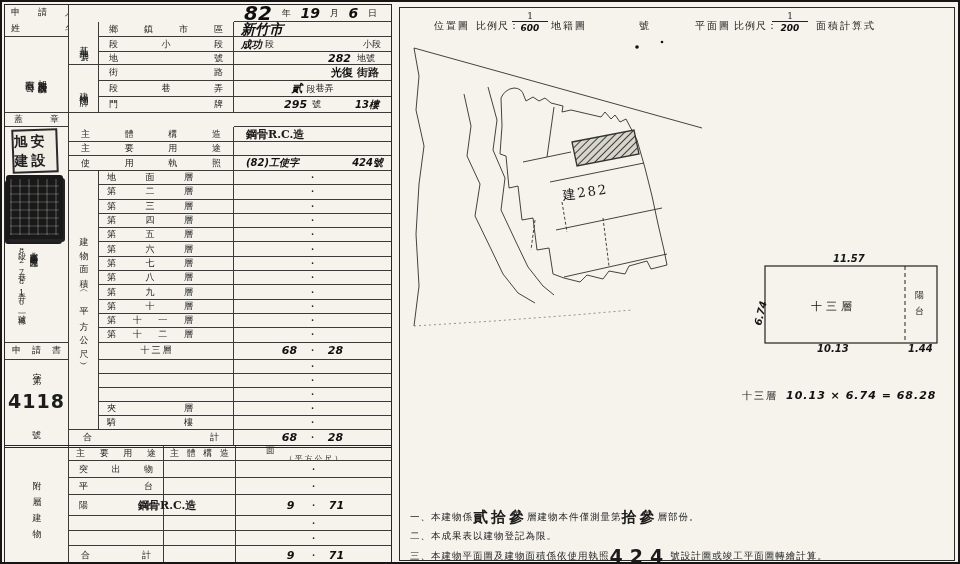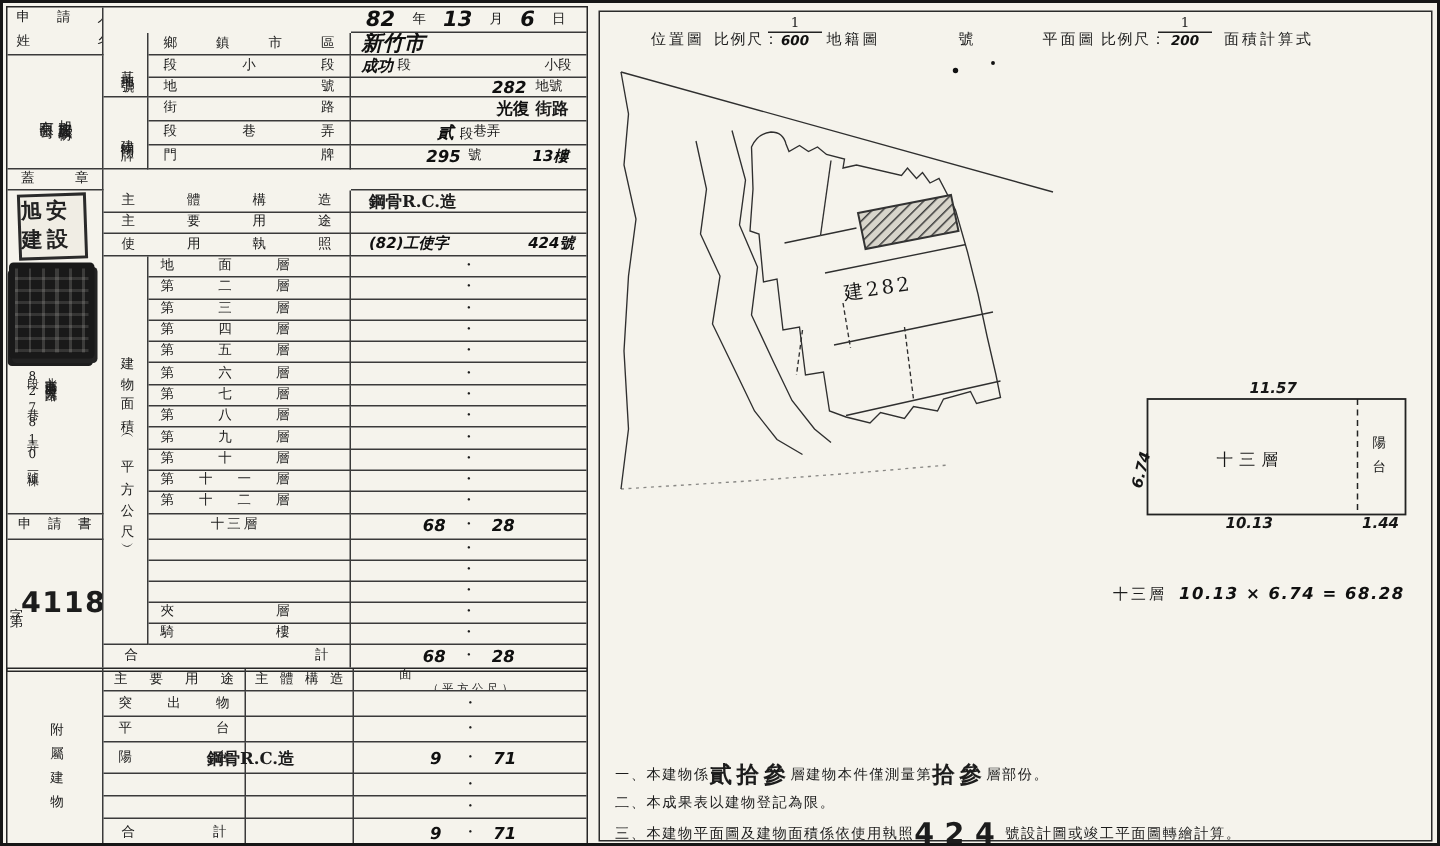--- a/index.html
+++ b/index.html
@@ -31,21 +31,21 @@
          display:flex;flex-wrap:wrap;align-content:center;justify-content:center;font-size:14px;font-weight:700;
          letter-spacing:3px;line-height:19px;transform:rotate(-2deg);color:#222;background:rgba(235,232,222,.55);
          writing-mode:horizontal-tb;width:46px;}
   .seal2{position:absolute;left:1px;top:48px;width:57px;height:64px;background:#191919;border-radius:3px;
          box-shadow:2px 3px 0 #232323,-1px 5px 0 #1d1d1d;}
   .seal2:after{content:"";position:absolute;inset:4px;background:
       repeating-linear-gradient(90deg,rgba(245,243,236,.16) 0 2px,transparent 2px 9px),
       repeating-linear-gradient(0deg,rgba(245,243,236,.13) 0 2px,transparent 2px 8px);}
   .addr{position:absolute;left:12px;top:118px;display:flex;gap:4px;font-size:8px;}
   .addr .vco{font-size:8px;letter-spacing:1px;}
-  .zblk{flex-direction:row;justify-content:space-between;padding:5px 0;}
+  .zblk{flex-direction:column;justify-content:space-between;padding:5px 0;}
   .bignum{font-family:"DejaVu Sans","Liberation Sans",sans-serif;font-weight:700;font-size:19px;letter-spacing:1px;}
   
   #rp{position:absolute;left:397px;top:5px;width:556px;height:554px;border:1px solid #2b2b2b;box-sizing:border-box;}
   .rph{position:absolute;top:11px;font-size:10px;letter-spacing:2px;white-space:nowrap;}
   .frac{position:absolute;top:3px;width:36px;text-align:center;font-size:9px;}
   .frac .fn{display:block;line-height:10px;}
   .frac .fd{display:block;border-top:1px solid #222;line-height:12px;}
   svg text{fill:#161616;}
   .svghw{font-family:"DejaVu Sans","Liberation Sans",sans-serif;font-style:italic;font-weight:600;font-size:10px;}
   .svgpr{font-family:"DejaVu Serif","Liberation Serif",serif;font-size:11px;letter-spacing:4px;}
@@ -88,23 +88,23 @@
     <div class="c" style="grid-area:24/1/25/2">
       <span class="full" style="padding:0 7px">申 請 書</span>
     </div>
     <div class="c nb zblk" style="grid-area:25/1/31/2;display:flex">
       <span class="vert ls4" style="margin:0 auto">字第</span>
       <span class="bignum" style="margin:0 auto">4118</span>
       <span style="margin:0 auto">號</span>
     </div>
 
     <div class="c nr" style="grid-area:1/4/2/5;justify-content:space-between;padding:0 14px 0 10px">
-      <span class="hw" style="font-size:14px">82</span>
+      <span class="hw" style="font-size:20px">82</span>
       <span>年</span>
-      <span class="hw" style="font-size:14px">13</span>
+      <span class="hw" style="font-size:14px">19</span>
       <span>月</span>
       <span class="hw" style="font-size:14px">6</span>
       <span>日</span>
     </div>
 
     <div class="c ctr" style="grid-area:2/2/5/3">
       <span class="vert ls2">基地地號</span>
     </div>
     <div class="c ctr" style="grid-area:5/2/8/3">
       <span class="vert ls2">建物門牌</span>

